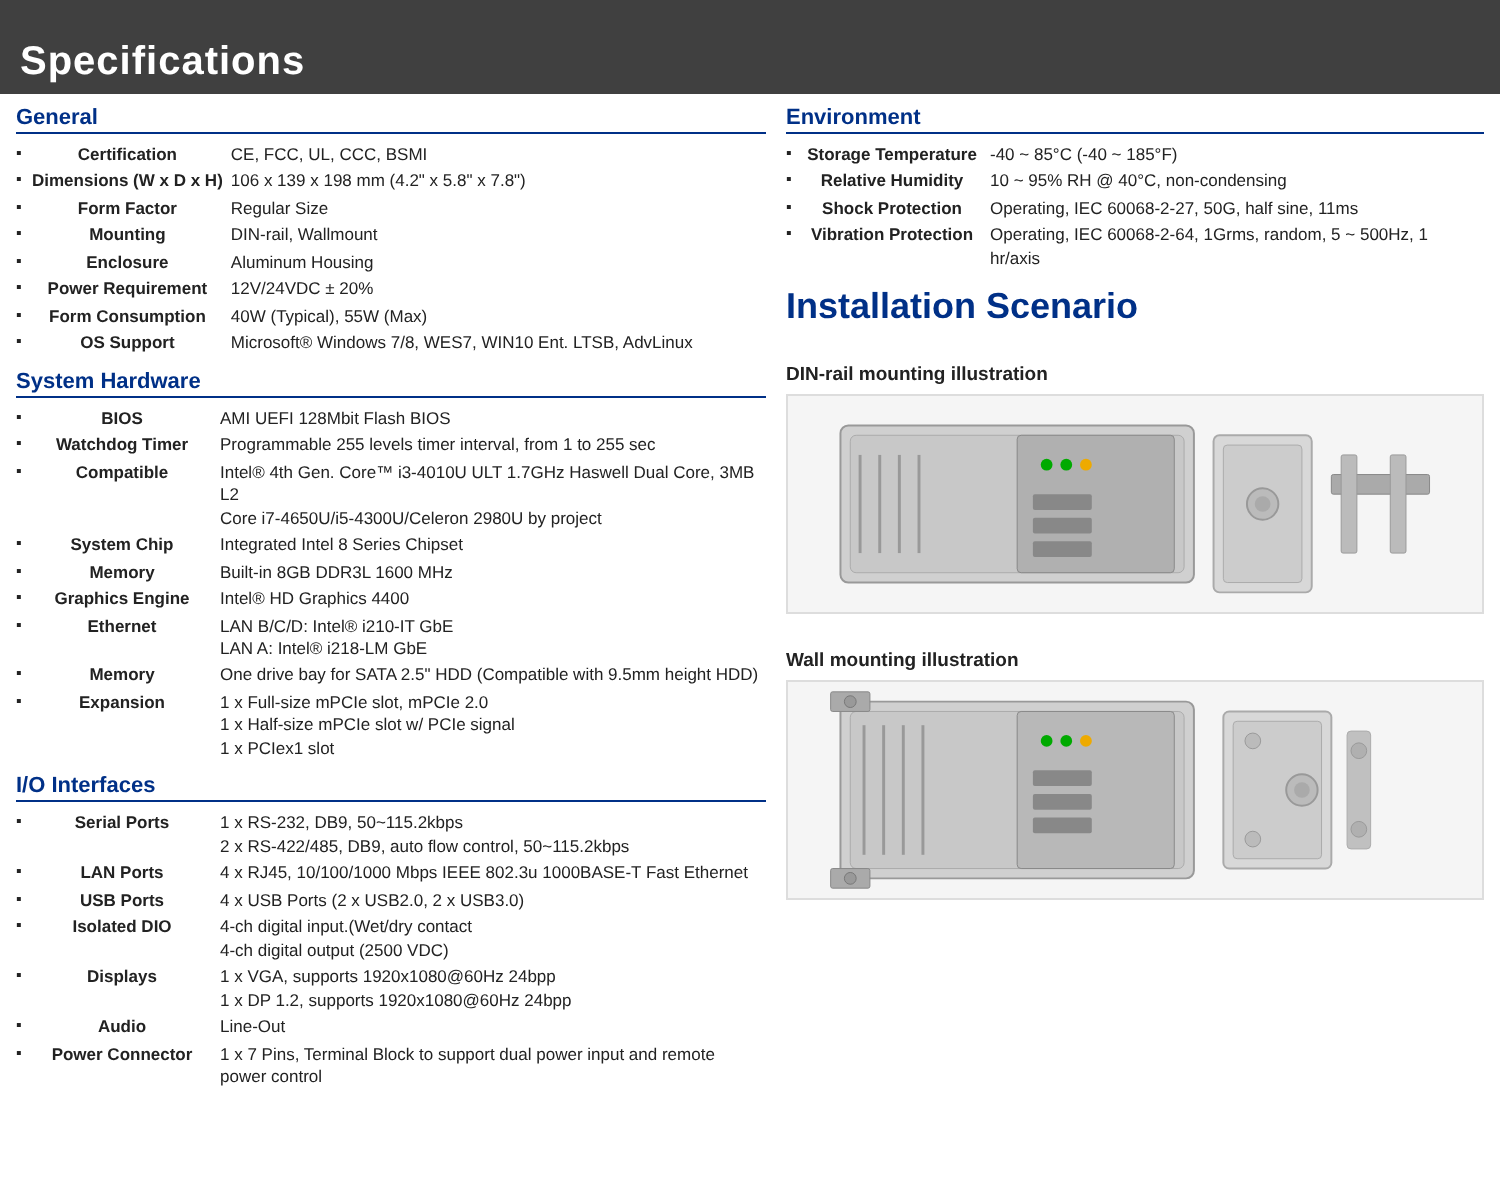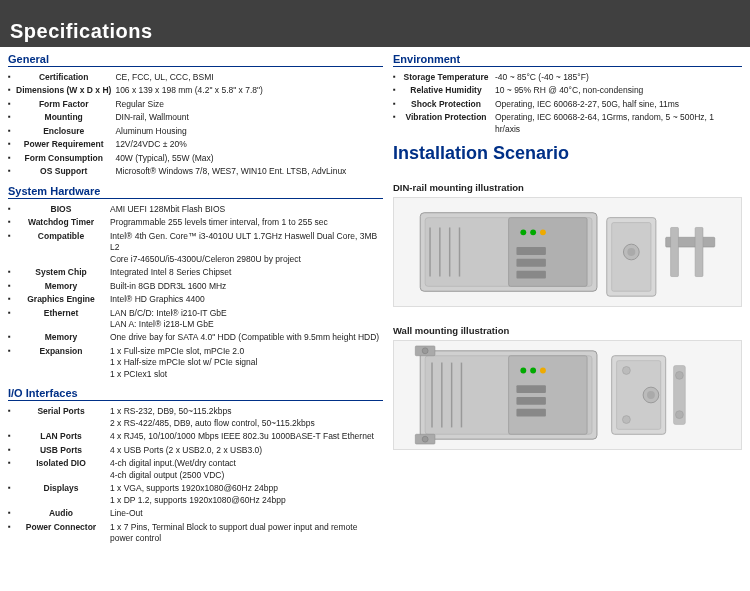--- a/index.html
+++ b/index.html
@@ -209,21 +209,21 @@
             <tr>
               <td class="label-col">Graphics Engine</td>
               <td class="value-col">Intel® HD Graphics 4400</td>
             </tr>
             <tr>
               <td class="label-col">Ethernet</td>
               <td class="value-col">LAN B/C/D: Intel® i210-IT GbE<br>LAN A: Intel® i218-LM GbE</td>
             </tr>
             <tr>
               <td class="label-col">Memory</td>
-              <td class="value-col">One drive bay for SATA 4.0" HDD (Compatible with 9.5mm height HDD)</td>
+              <td class="value-col">One drive bay for SATA 2.5" HDD (Compatible with 9.5mm height HDD)</td>
             </tr>
             <tr>
               <td class="label-col">Expansion</td>
               <td class="value-col">1 x Full-size mPCIe slot, mPCIe 2.0<br>1 x Half-size mPCIe slot w/ PCIe signal<br>1 x PCIex1 slot</td>
             </tr>
           </tbody>
       </table>
 
       <div class="section-title">I/O Interfaces</div>
       <table class="spec-table">

